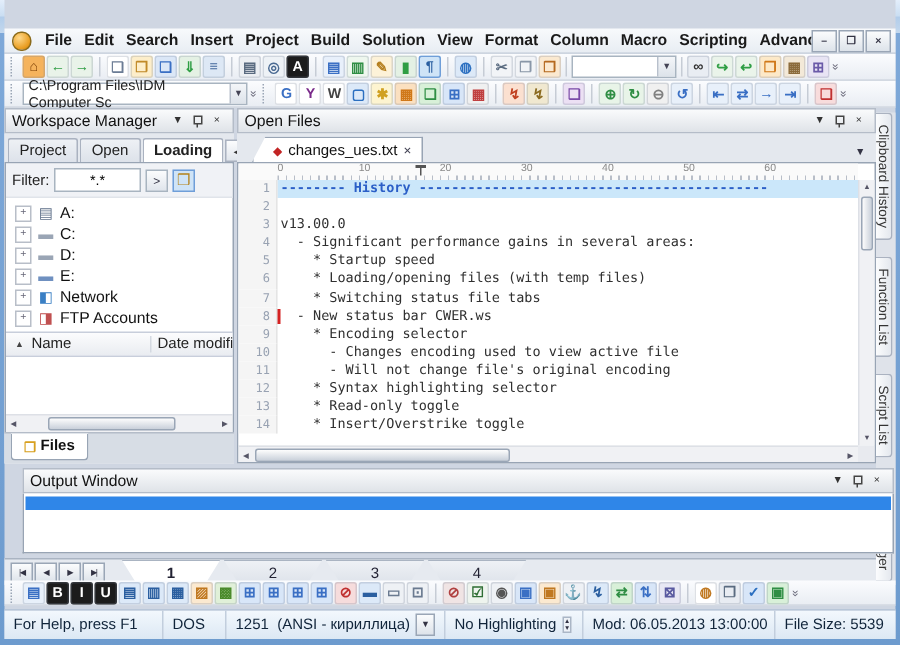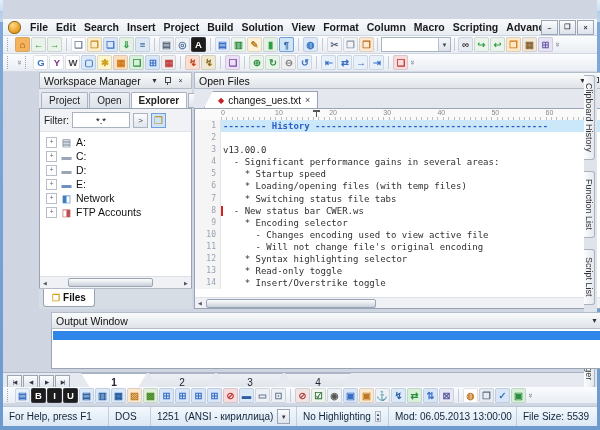--- a/index.html
+++ b/index.html
@@ -41,21 +41,21 @@
     font-size:9.5px;font-weight:bold;box-shadow:0 0 0 1px rgba(120,130,150,.25) inset;}
   .tbi.pressed{box-shadow:0 0 0 1px #6f9ed8 inset;}
   .tb-sep{width:1px;height:13px;background:#c6ccd5;margin:0 3px;}
   .combo{height:15px;background:#fff;border:1px solid #a8b4c0;display:flex;align-items:center;
     font-size:9.5px;color:#222;padding-left:3px;box-sizing:border-box;}
   .combo .arr{margin-left:auto;width:11px;height:100%;border-left:1px solid #b8c0cc;
     background:linear-gradient(#f4f6f9,#dde3ea);font-size:6px;display:flex;align-items:center;justify-content:center;color:#445;}
   .ovf{font-size:8px;color:#667;transform:rotate(90deg);margin:0 2px;}
 
   
-  .panel{position:absolute;background:#eef0f4;margin-left:36px;}
+  .panel{position:absolute;background:#eef0f4;}
   .p-header{height:17px;background:linear-gradient(#fafbfc,#dfe3e8);border:1px solid #b4bcc8;
     display:flex;align-items:center;font-size:10.5px;color:#111;padding:0 4px;box-sizing:border-box;}
   .p-header .sp{flex:1;}
   .hbtn{width:13px;height:13px;display:flex;align-items:center;justify-content:center;font-size:7px;color:#333;}
   .pin{width:8px;height:10px;position:relative;}
   .pin::before{content:'';position:absolute;left:1px;top:1px;width:4px;height:4px;border:1px solid #444;}
   .pin::after{content:'';position:absolute;left:3px;top:6px;width:1px;height:3px;background:#444;}
 
   
   .ws-tabs{height:19px;display:flex;align-items:flex-end;padding:2px 2px 0 2px;background:#e4e8ee;box-sizing:border-box;}
@@ -296,20 +296,24 @@
           </div>
           <div class="tbi" style="background: rgb(232, 228, 244); color: rgb(106, 90, 168);">
             <span>⊞</span>
           </div>
         </div>
       <span class="ovf">»</span>
     </div>
 
     <div class="toolbar" style="top:54px;">
       <div class="grip"></div>
+      <div class="combo" style="width:150px;">
+        <span>C:\Program Files\IDM Computer Sc</span>
+        <span class="arr">▼</span>
+      </div>
       <span class="ovf">»</span>
       <div class="grip"></div>
       <div class="icons">
 
       <div class="tbi" style="background: rgb(255, 255, 255); color: rgb(58, 111, 196);">
             <span>G</span>
           </div>
           <div class="tbi" style="background: rgb(255, 255, 255); color: rgb(122, 42, 138);">
             <span>Y</span>
           </div>
@@ -387,21 +391,21 @@
         <span class="hbtn">
             <span class="pin"></span>
           </span>
         <span class="hbtn">×</span>
       </div>
       <div class="ws-tabs">
         <div style="display:flex;align-items:flex-end;">
 
         <div class="ws-tab">Project</div>
             <div class="ws-tab">Open</div>
-            <div class="ws-tab active">Explorer</div>
+            <div class="ws-tab active">Loading</div>
           </div>
         <div class="ws-arr">
           <span class="hbtn">◂</span>
           <span class="hbtn">▸</span>
         </div>
       </div>
       <div class="ws-body">
         <div class="filter-row">
           <label>Filter:</label>
           <input class="filter-input" value="*.*" style="">
@@ -434,20 +438,25 @@
             <span class="expander">+</span>
             <span class="t-icon">◧</span>
             <span class="t-label">Network</span>
           </div>
             <div class="t-row" style="color: rgb(192, 80, 80);">
             <span class="expander">+</span>
             <span class="t-icon">◨</span>
             <span class="t-label">FTP Accounts</span>
           </div>
           </div>
+        <div class="col-hdr">
+          <span class="sort">▲</span>
+          <span class="cname">Name</span>
+          <span class="cdate">Date modifi</span>
+        </div>
         <div class="ws-list"></div>
         <div class="hscroll">
           <span class="hs-arr">◀</span>
           <div class="hs-track">
               <div class="hs-thumb" style="left:18px;width:85px;"></div>
             </div>
           <span class="hs-arr">▶</span>
         </div>
       </div>
       <div class="files-strip">

